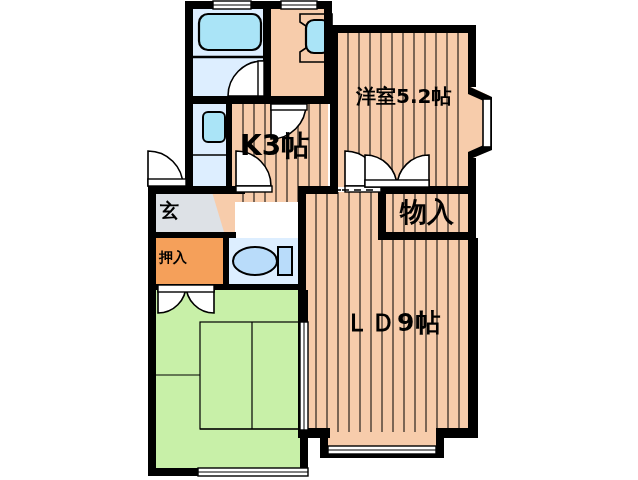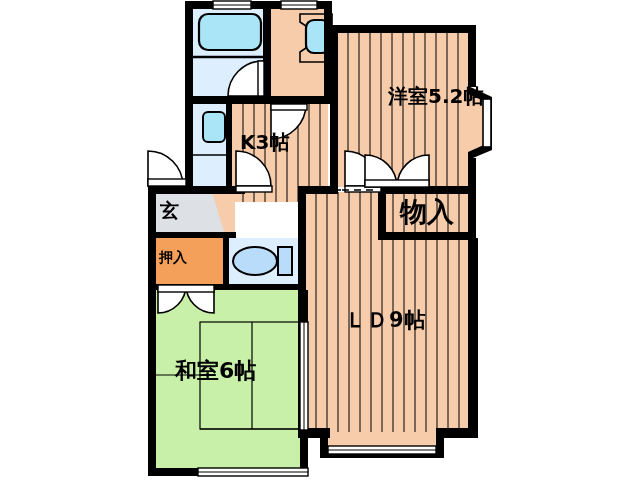--- a/index.html
+++ b/index.html
@@ -211,27 +211,26 @@
     <rect x="158" y="285" width="56" height="7" fill="#ffffff" stroke="#000" stroke-width="1.4"></rect>
   </g>
 
   <g stroke="#000000" stroke-width="1.6" fill="none" stroke-dasharray="7,5">
     <line x1="298" y1="190" x2="345" y2="190"></line>
     <line x1="330" y1="190" x2="378" y2="190"></line>
   </g>
 
 </svg>
 
-<div class="lbl" style="left:240px;top:132px;font-size:20px;">K3帖</div>
-
-<div class="lbl" style="left:356px;top:86px;font-size:20px;margin-left:32px;">洋室5.2帖</div>
+<div class="lbl" style="left:240px;top:132px;font-size:28px;">K3帖</div>
+
+<div class="lbl" style="left:356px;top:86px;font-size:20px;">洋室5.2帖</div>
 
 <div class="lbl" style="left:400px;top:198px;font-size:27px;">物入</div>
 
-<div class="lbl" style="left:345px;top:310px;font-size:21px;letter-spacing:1px;">ＬＤ9帖</div>
+<div class="lbl" style="left:345px;top:310px;font-size:25px;letter-spacing:1px;">ＬＤ9帖</div>
 
 <div class="lbl" style="left:160px;top:201px;font-size:19px;">玄</div>
 
 <div class="lbl" style="left:159px;top:250px;font-size:14px;">押入</div>
 
-<div class="lbl" style="left:175px;top:360px;font-size:22px;">和室6帖</div>
 
 </div>
 
 </body></html>

